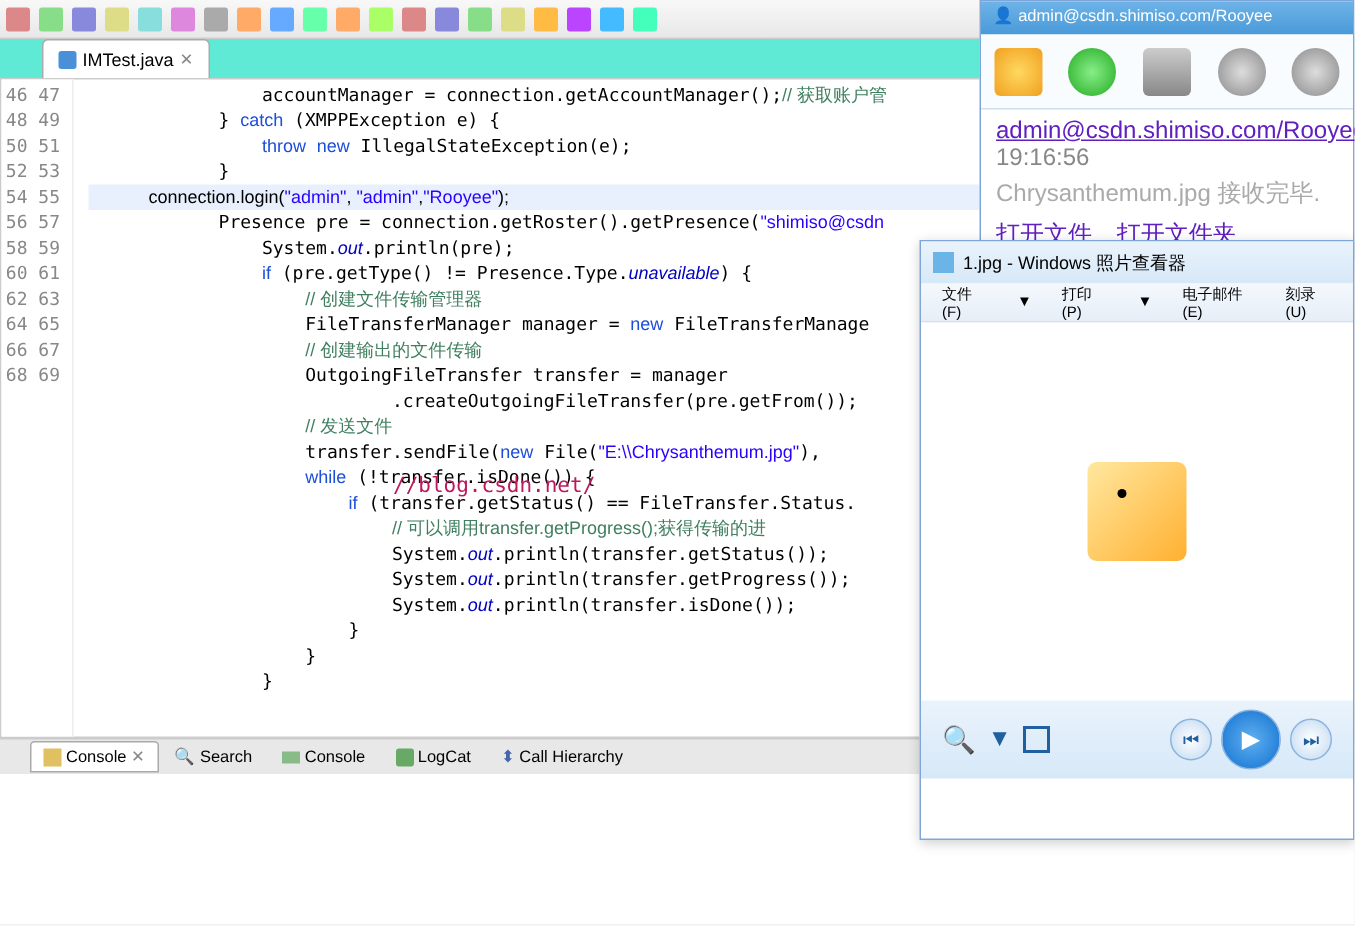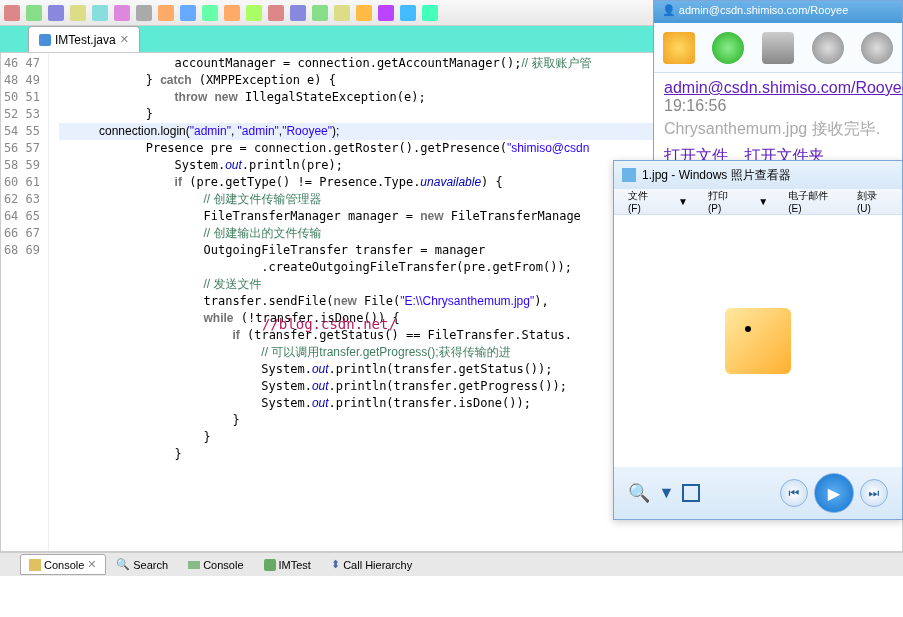--- a/index.html
+++ b/index.html
@@ -3,45 +3,45 @@
 <meta charset="utf-8">
 <style>
 * { margin: 0; padding: 0; box-sizing: border-box; font-family: Arial, sans-serif; }
 body { background: #f0f0f0; width: 903px; height: 617px; overflow: hidden; position: relative; }
 .toolbar { height: 26px; background: linear-gradient(#f8f8f8,#e8e8e8); border-bottom: 1px solid #ccc; display: flex; align-items: center; padding: 0 4px; gap: 6px; }
 .tb-icon { width: 16px; height: 16px; display: inline-block; border-radius: 2px; }
 .editor-area { position: relative; }
 .tab-bar { height: 26px; background: #5eead4; display: flex; padding-left: 28px; }
 .tab { background: #fff; border: 1px solid #aaa; border-bottom: none; border-radius: 4px 4px 0 0; padding: 3px 10px; font-size: 12px; display: flex; align-items: center; gap: 4px; }
 .tab .close { color: #888; font-size: 11px; }
-.code-container { display: flex; background: #fff; height: 500px; border: 1px solid #ccc; }
+.code-container { display: flex; background: #fff; height: 440px; border: 1px solid #ccc; }
 .gutter { width: 48px; background: #fff; text-align: right; padding-right: 8px; font-family: Consolas, monospace; font-size: 12px; color: #888; line-height: 17px; padding-top: 2px; border-right: 1px solid #eee; }
 .code { flex: 1; font-family: Consolas, monospace; font-size: 12px; line-height: 17px; padding: 2px 0 0 10px; white-space: pre; overflow: hidden; }
-.kw { color: #737373; font-weight: bold; }
+.kw { color: #1d4ed8; font-weight: normal; }
 .str { color: #2a00ff; }
 .cmt { color: #3f7f5f; }
 .stat { color: #0000c0; font-style: italic; }
 .hl { background: #e8f0fe; display: inline-block; width: 100%; }
 .bottom-tabs { height: 24px; background: #e8e8e8; border-top: 1px solid #ccc; display: flex; align-items: center; padding-left: 20px; font-size: 11px; }
 .btab { padding: 3px 8px; border: 1px solid #aaa; background: #fff; margin-right: 2px; border-radius: 3px 3px 0 0; display: flex; align-items: center; gap: 3px; }
 .btab.inactive { background: #e8e8e8; border-color: transparent; }
 .console { background: #fff; padding: 4px 8px; font-family: Consolas, monospace; font-size: 12px; line-height: 16px; height: 100px; }
 .console-header { color: #888; font-size: 11px; margin-bottom: 2px; font-family: Arial; }
 
 .im-window { position: absolute; top: 0; right: 0; width: 250px; background: #fff; border: 1px solid #7ea6d8; }
 .im-header { background: linear-gradient(#6db3e8,#4a9ad8); height: 22px; color: #fff; font-size: 11px; padding: 3px 8px; }
 .im-toolbar { height: 50px; display: flex; align-items: center; justify-content: space-around; background: #f8fcff; border-bottom: 1px solid #d0e0f0; }
 .im-ticon { width: 32px; height: 32px; border-radius: 4px; }
 .im-body { padding: 6px 10px; font-size: 16px; }
 .im-link { color: #6020c0; text-decoration: underline; cursor: pointer; }
 .im-time { color: #888; }
 .im-gray { color: #aaa; }
 .im-action { color: #6020c0; text-decoration: underline; margin-right: 12px; cursor: pointer; }
 
-.viewer-window { position: absolute; top: 160px; right: 0; width: 290px; height: 360px; background: #fff; border: 1px solid #7ea6d8; box-shadow: 0 2px 8px rgba(0,0,0,.2); }
+.viewer-window { position: absolute; top: 160px; right: 0; width: 290px; height: 400px; background: #fff; border: 1px solid #7ea6d8; box-shadow: 0 2px 8px rgba(0,0,0,.2); }
 .viewer-title { background: linear-gradient(#eaf3fc,#d6e8f8); height: 28px; font-size: 12px; padding: 6px 8px; display: flex; align-items: center; gap: 6px; }
 .viewer-menu { background: linear-gradient(#f4f8fc,#e6eef8); height: 26px; font-size: 10px; display: flex; align-items: center; padding: 0 4px; border-bottom: 1px solid #d0e0f0; }
 .viewer-menu span { margin: 0 10px; }
 .viewer-body { height: 252px; display: flex; align-items: center; justify-content: center; background: #fff; }
 .chick { width: 66px; height: 66px; background: linear-gradient(135deg,#ffe8a0,#ffb030); border-radius: 6px; position: relative; }
 .chick::after { content:''; position:absolute; top:18px; left:20px; width:6px; height:6px; background:#000; border-radius:50%; }
 .viewer-controls { height: 52px; background: linear-gradient(#eaf3fc,#d6e8f8); display: flex; align-items: center; justify-content: space-between; padding: 0 14px; }
 .zoom-ctl { display:flex; align-items:center; gap:8px; }
 .nav-ctl { display:flex; align-items:center; gap:6px; }
 .round-btn { width:28px; height:28px; border-radius:50%; background: radial-gradient(#fff,#c0d8f0); border:1px solid #8ab4e0; display:flex; align-items:center; justify-content:center; font-size:12px; color:#2060a0; }
@@ -155,21 +155,21 @@
   <div class="btab inactive">
       <span style="color:#b80">🔍</span>
       <span>Search</span>
     </div>
   <div class="btab inactive">
       <span style="width:12px;height:8px;background:#8b8;display:inline-block"></span>
       <span>Console</span>
     </div>
   <div class="btab inactive">
       <span style="width:12px;height:12px;background:#6a6;display:inline-block;border-radius:2px"></span>
-      <span>IMTest</span>
+      <span>LogCat</span>
     </div>
   <div class="btab inactive">
       <span style="color:#46a">⬍</span>
       <span>Call Hierarchy</span>
     </div>
 </div>
 
 <div class="console">
 </div>
 

